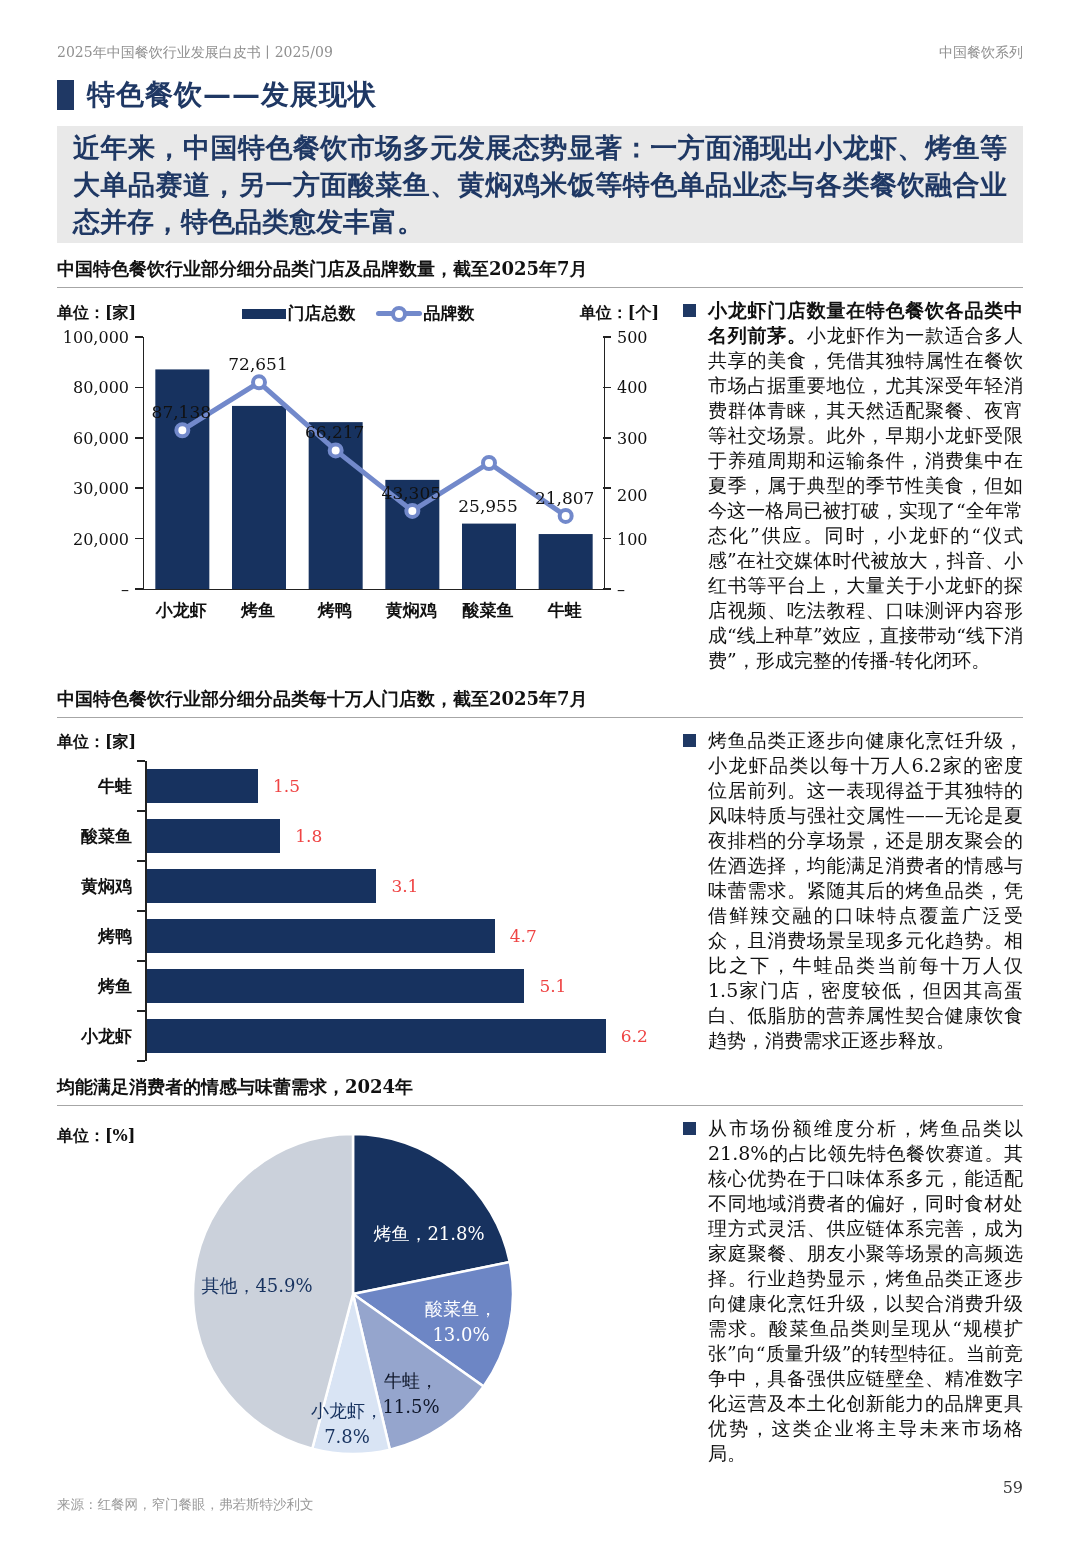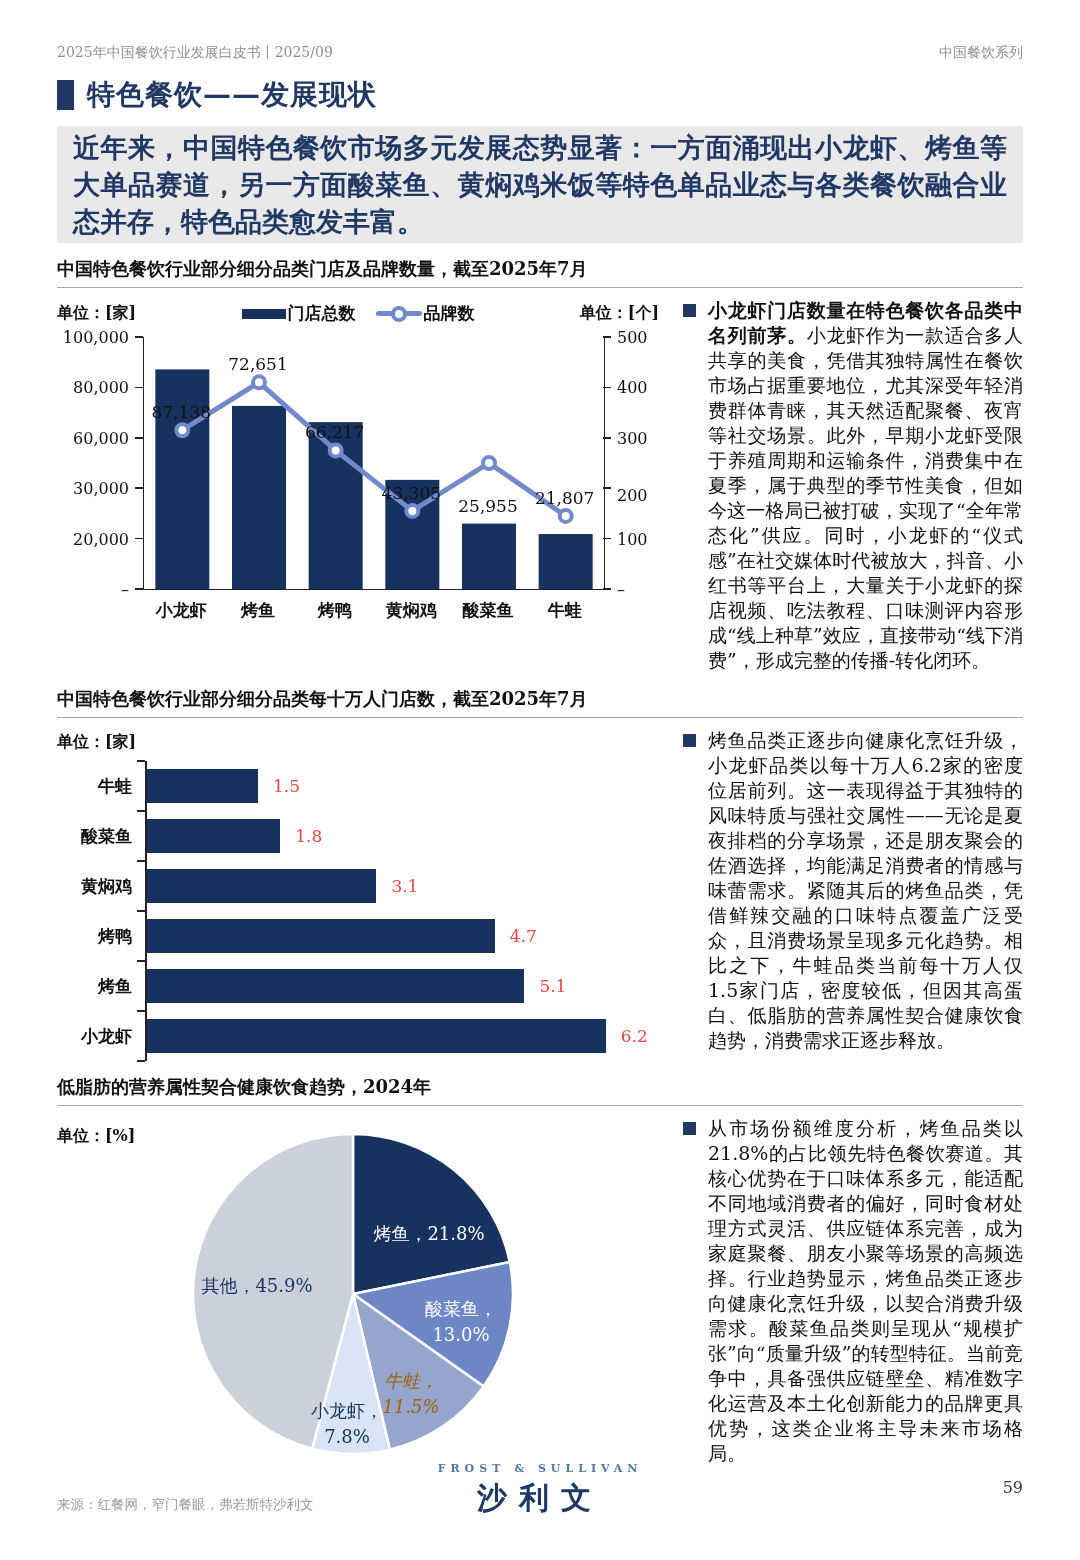--- a/index.html
+++ b/index.html
@@ -212,59 +212,55 @@
       </div>
     </div>
     <div class="col-text">
       <div class="bullet">
         <div class="mark"></div>
         <div class="btxt"><b></b><span>烤鱼品类正逐步向健康化烹饪升级，小龙虾品类以每十万人6.2家的密度位居前列。这一表现得益于其独特的风味特质与强社交属性——无论是夏夜排档的分享场景，还是朋友聚会的佐酒选择，均能满足消费者的情感与味蕾需求。紧随其后的烤鱼品类，凭借鲜辣交融的口味特点覆盖广泛受众，且消费场景呈现多元化趋势。相比之下，牛蛙品类当前每十万人仅1.5家门店，密度较低，但因其高蛋白、低脂肪的营养属性契合健康饮食趋势，消费需求正逐步释放。</span></div>
       </div>
     </div>
   </div>
 
-  <div class="chart-sec-title">低脂肪的营养属性契合健康饮食趋势，2024年</div>
+  <div class="chart-sec-title">均能满足消费者的情感与味蕾需求，2024年</div>
   <div class="rule"></div>
   <div class="row">
     <div class="col-chart">
       <div class="pie-area">
         <div class="unit-abs">单位：[%]</div>
         <div class="pie-wrap">
           <svg id="pie-svg" width="336" height="336">
               <path d="M168,168 L168,8 A160,160 0 0 1 324.7768083814795,136.0464031176949 Z" fill="#17325f" stroke="#ffffff" stroke-width="2.5"></path>
               <path d="M168,168 L324.7768083814795,136.0464031176949 A160,160 0 0 1 298.6142801147494,260.4116325475628 Z" fill="#6d86c5" stroke="#ffffff" stroke-width="2.5"></path>
               <path d="M168,168 L298.6142801147494,260.4116325475628 A160,160 0 0 1 204.8623082682545,323.69576175714025 Z" fill="#95a5cd" stroke="#ffffff" stroke-width="2.5"></path>
               <path d="M168,168 L204.8623082682545,323.69576175714025 A160,160 0 0 1 127.23668389065884,322.7202380419896 Z" fill="#d9e4f4" stroke="#ffffff" stroke-width="2.5"></path>
               <path d="M168,168 L127.23668389065884,322.7202380419896 A160,160 0 0 1 167.99999999999997,8 Z" fill="#cbd1db" stroke="#ffffff" stroke-width="2.5"></path>
             </svg>
         <div class="pie-label" style="left: 244px; top: 108px; color: rgb(255, 255, 255);">
               <div>烤鱼，21.8%</div>
             </div><div class="pie-label" style="left: 276px; top: 196px; color: rgb(255, 255, 255);">
               <div>酸菜鱼，</div>
               <div>13.0%</div>
-            </div><div class="pie-label" style="left: 226px; top: 268px; color: #a16207; font-style: italic;">
+            </div><div class="pie-label" style="left: 226px; top: 268px; color: #0f172a;">
               <div>牛蛙，</div>
               <div>11.5%</div>
             </div><div class="pie-label" style="left: 162px; top: 298px; color: rgb(23, 50, 95);">
               <div>小龙虾，</div>
               <div>7.8%</div>
             </div><div class="pie-label" style="left: 72px; top: 160px; color: rgb(23, 50, 95);">
               <div>其他，45.9%</div>
             </div></div>
       </div>
     </div>
     <div class="col-text">
       <div class="bullet">
         <div class="mark"></div>
         <div class="btxt"><b></b><span>从市场份额维度分析，烤鱼品类以21.8%的占比领先特色餐饮赛道。其核心优势在于口味体系多元，能适配不同地域消费者的偏好，同时食材处理方式灵活、供应链体系完善，成为家庭聚餐、朋友小聚等场景的高频选择。行业趋势显示，烤鱼品类正逐步向健康化烹饪升级，以契合消费升级需求。酸菜鱼品类则呈现从“规模扩张”向“质量升级”的转型特征。当前竞争中，具备强供应链壁垒、精准数字化运营及本土化创新能力的品牌更具优势，这类企业将主导未来市场格局。</span></div>
       </div>
     </div>
   </div>
 
   <div class="source">来源：红餐网，窄门餐眼，弗若斯特沙利文</div>
 
-  <div class="flogo">
-    <div class="ftop">FROST &amp; SULLIVAN</div>
-    <div class="fmain">沙利文</div>
-  </div>
   <div class="pagenum">59</div>
 
 </div>
 
 </body></html>

